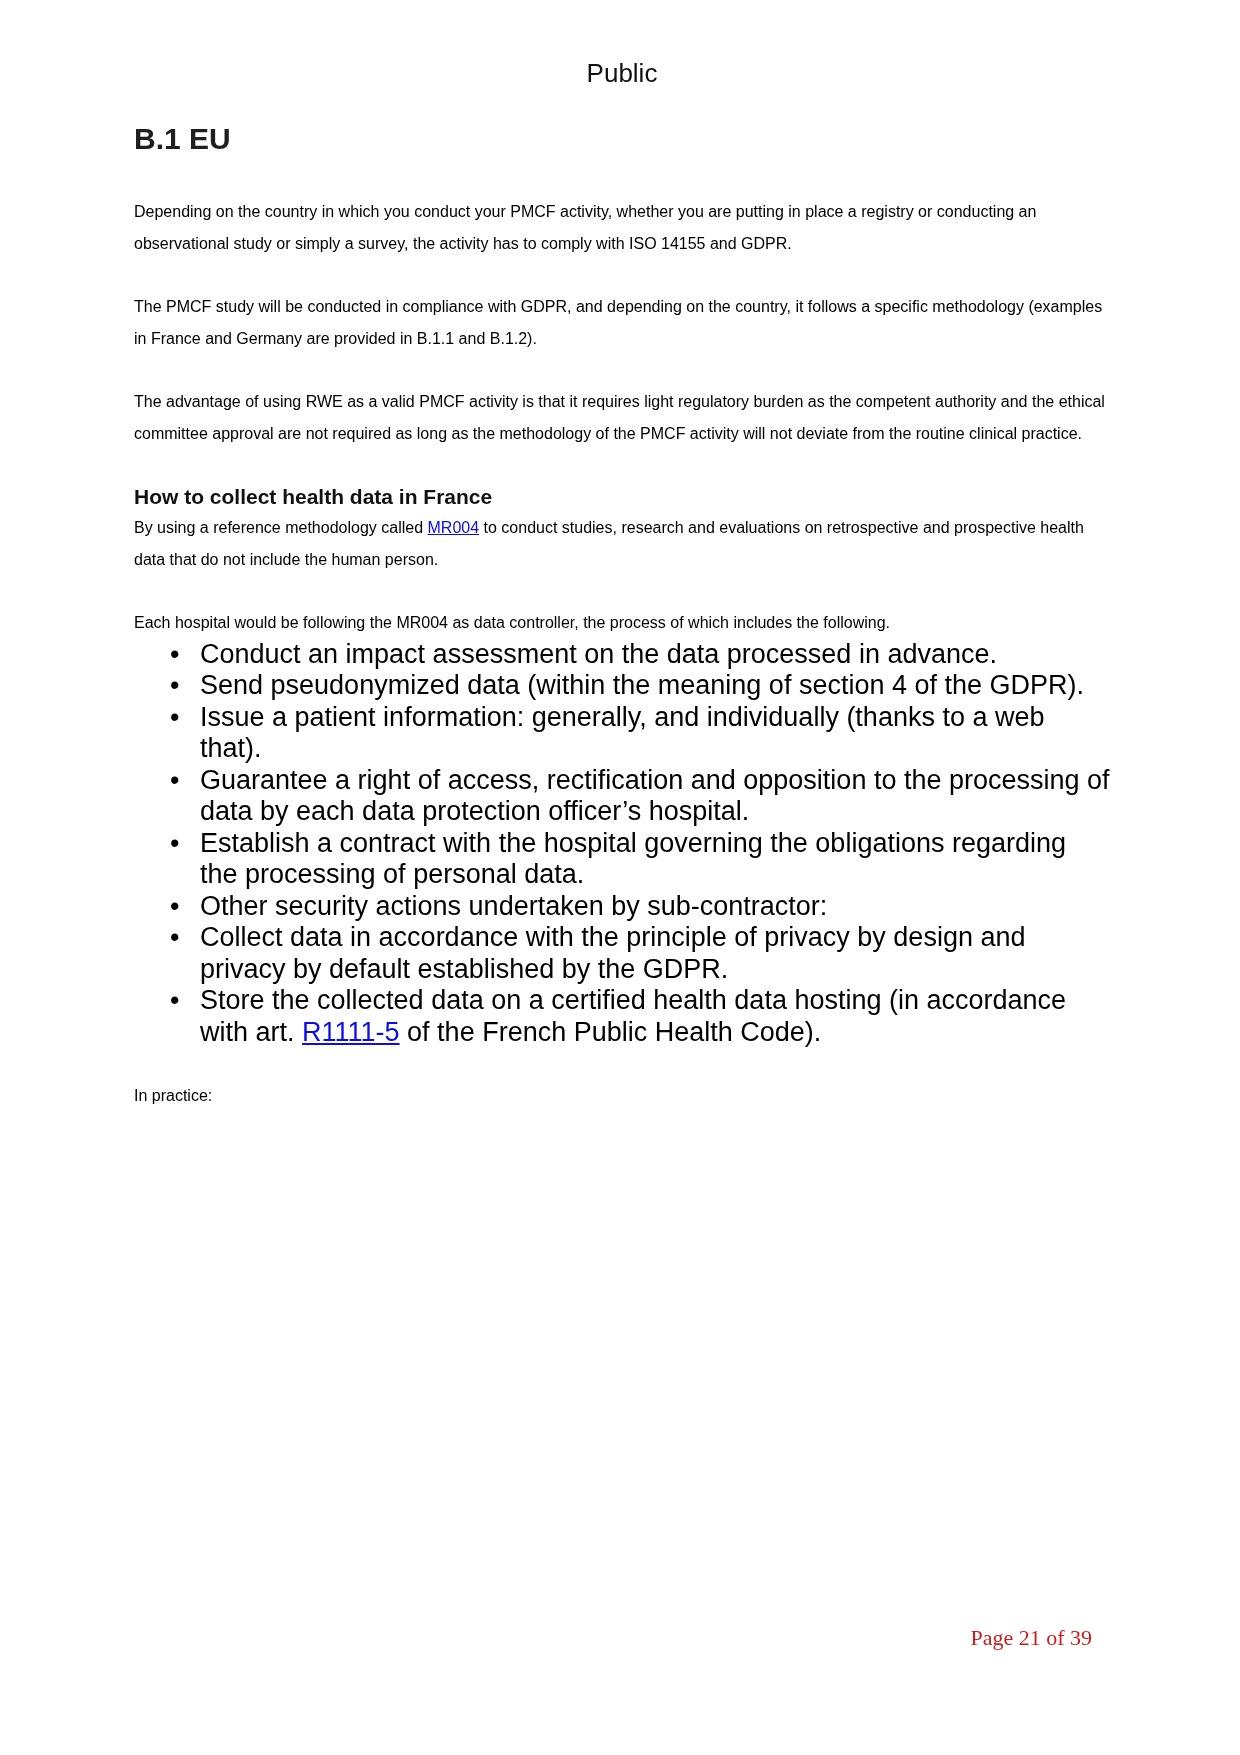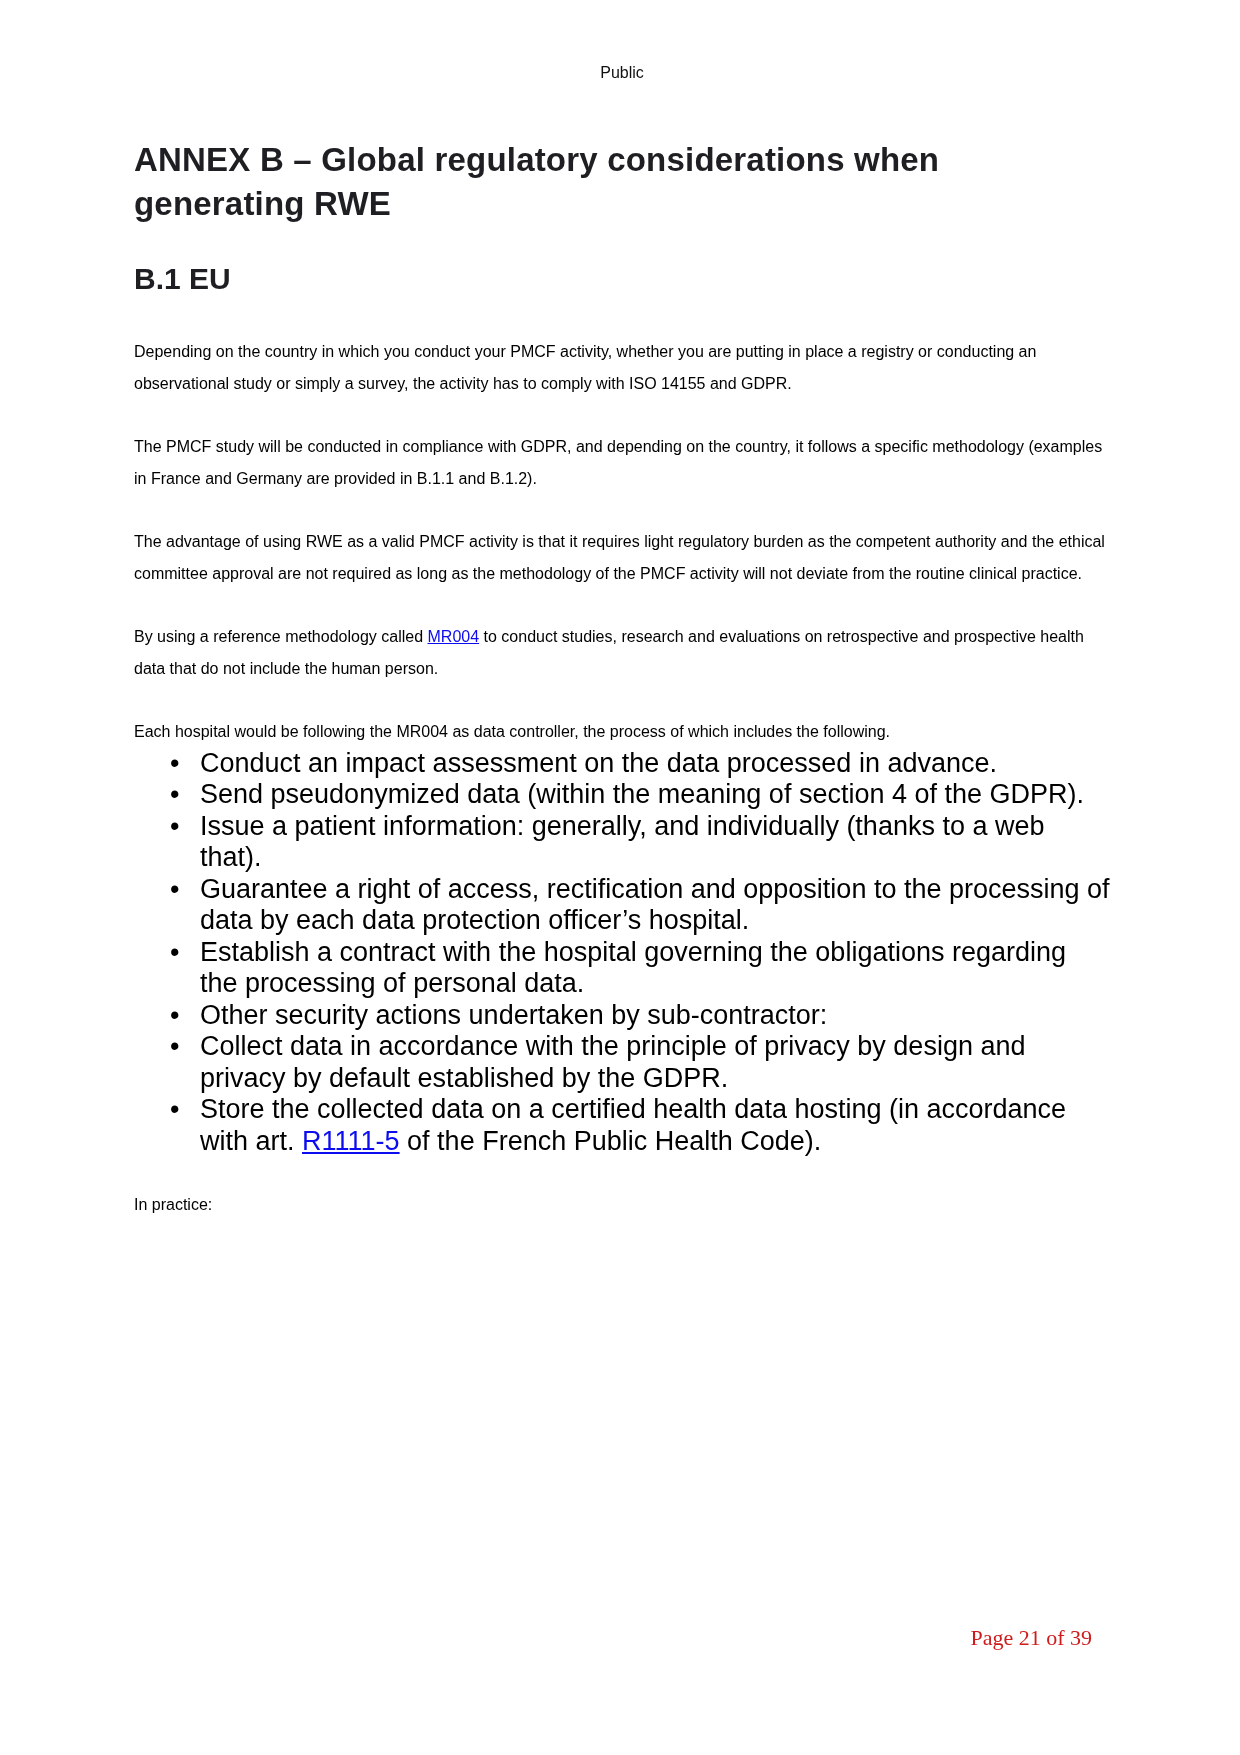--- a/index.html
+++ b/index.html
@@ -14,21 +14,21 @@
     background: #ffffff;
     font-family: "Liberation Sans", "DejaVu Sans", sans-serif;
     color: #000000;
     overflow: hidden;
   }
   .content {
     padding: 60px 130px 0 134px;
   }
   .header-label {
     text-align: center;
-    font-size: 16px;
+    font-size: 26px;
     line-height: 26px;
     color: #111111;
   }
   h1.doc-title {
     margin: 52px 0 30px 0;
     font-size: 33px;
     line-height: 44px;
     font-weight: bold;
     color: #1f1f23;
     letter-spacing: 0.2px;
@@ -95,31 +95,31 @@
   }
 </style>
 </head>
 <body>
 
 <div class="page">
   <div class="content">
 
     <div class="header-label">Public</div>
 
-    <h1 class="doc-title">ANNEX B – Global regulatory considerations when generating RWE</h1>
 
     <h2 class="section-heading">B.1 EU</h2>
 
     <p class="body-text">Depending on the country in which you conduct your PMCF activity, whether you are putting in place a registry or conducting an observational study or simply a survey, the activity has to comply with ISO 14155 and GDPR.</p>
 
     <p class="body-text">The PMCF study will be conducted in compliance with GDPR, and depending on the country, it follows a specific methodology (examples in France and Germany are provided in B.1.1 and B.1.2).</p>
 
     <p class="body-text">The advantage of using RWE as a valid PMCF activity is that it requires light regulatory burden as the competent authority and the ethical committee approval are not required as long as the methodology of the PMCF activity will not deviate from the routine clinical practice.</p>
 
 
+    <h4 class="paragraph-heading">How to collect health data in France</h4>
 
     <p class="body-text"><span>By using a reference methodology called </span><a class="doc-link">MR004</a><span> to conduct studies, research and evaluations on retrospective and prospective health data that do not include the human person.</span></p>
 
     <p class="body-text no-gap">Each hospital would be following the MR004 as data controller, the process of which includes the following.</p>
 
     <ul class="bullet-list">
       <li>Conduct an impact assessment on the data processed in advance.</li>
       <li>Send pseudonymized data (within the meaning of section 4 of the GDPR).</li>
       <li>Issue a patient information: generally, and individually (thanks to a web that).</li>
       <li>Guarantee a right of access, rectification and opposition to the processing of data by each data protection officer’s hospital.</li>

